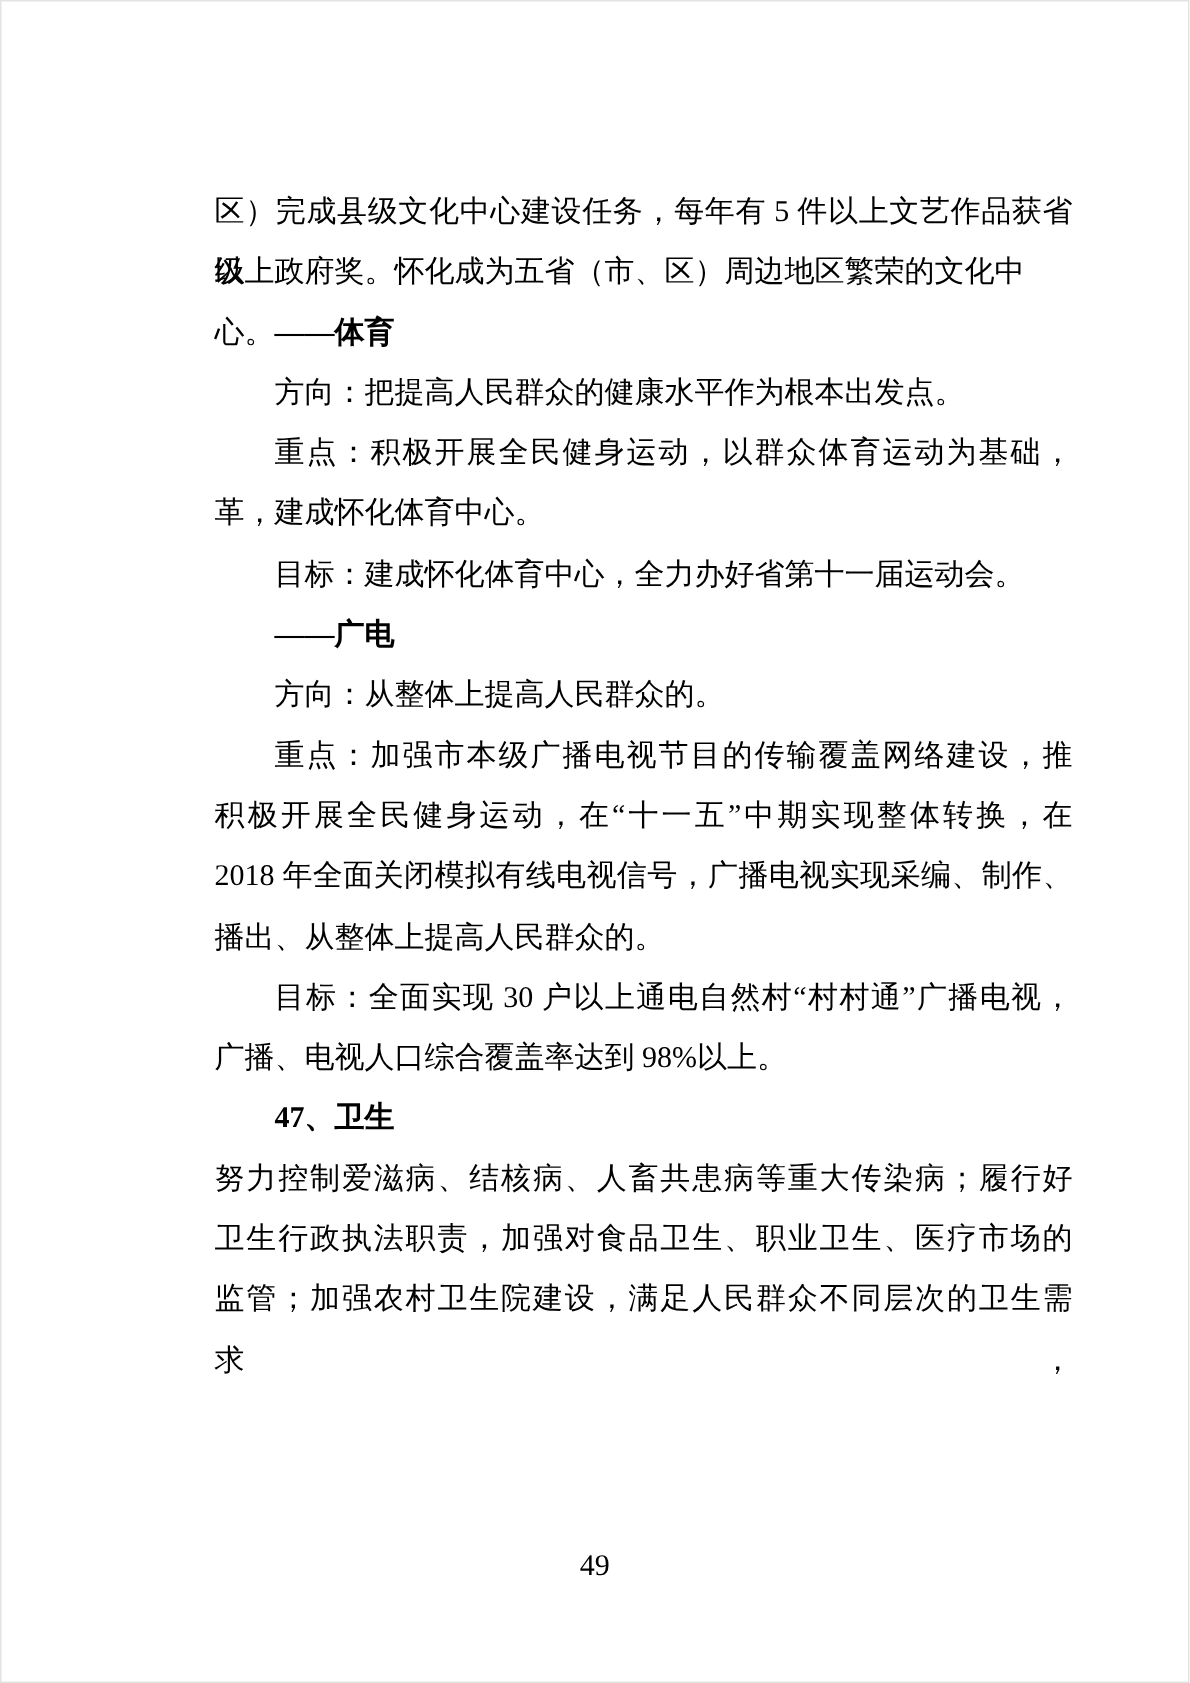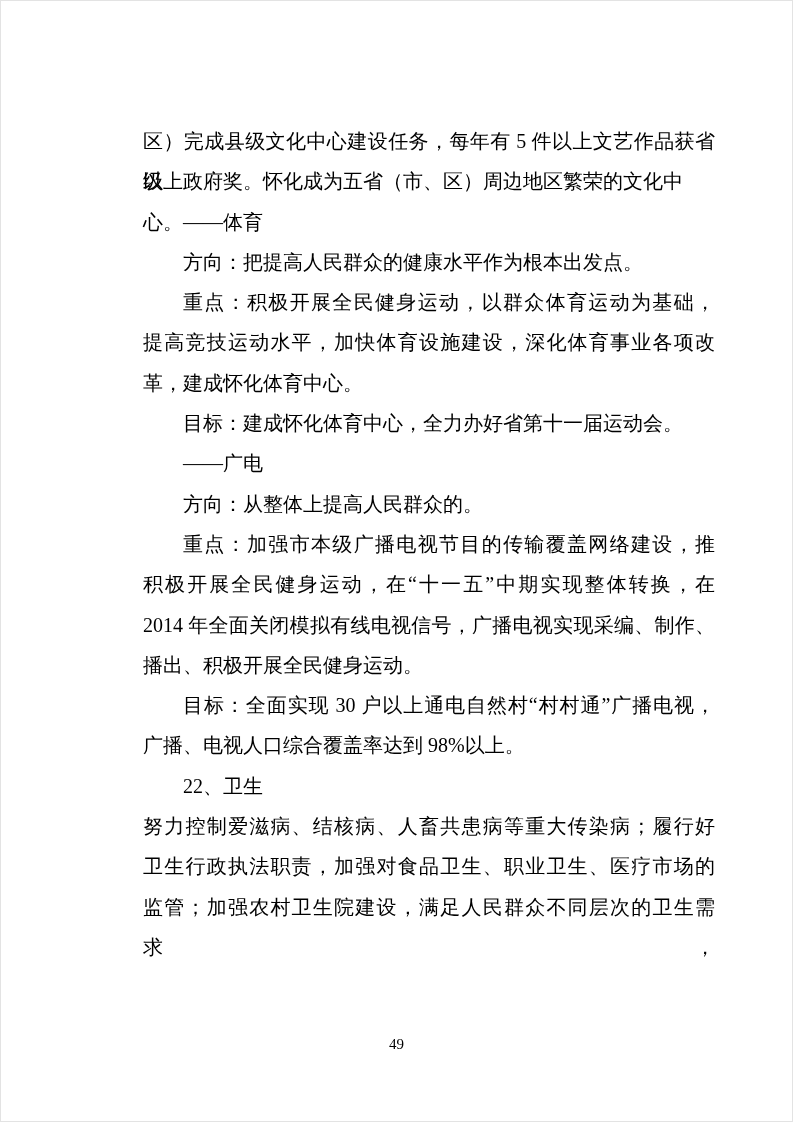--- a/index.html
+++ b/index.html
@@ -33,53 +33,52 @@
     white-space: normal;
     text-align: left;
     margin-left: 32px;
   }
   .indent { padding-left: 40px; }
   .fill {
     text-align: justify;
     text-align-last: justify;
     -moz-text-align-last: justify;
   }
-  .bold { font-weight: normal; }
+  .bold { font-weight: bold; }
   .footer {
     position: absolute;
     top: 1033px;
     left: 0;
     width: 100%;
     text-align: center;
-    font-size: 15px;
+    font-size: 20px;
     line-height: 20px;
   }
 </style>
 </head>
 <body>
 
 <div class="page">
   <div class="text-block">
     <div class="line fill">区）完成县级文化中心建设任务，每年有 5 件以上文艺作品获省级</div>
     <div class="line">以上政府奖。怀化成为五省（市、区）周边地区繁荣的文化中心。</div>
     <div class="line indent bold">——体育</div>
     <div class="line indent">方向：把提高人民群众的健康水平作为根本出发点。</div>
     <div class="line indent fill">重点：积极开展全民健身运动，以群众体育运动为基础，</div>
-    <div class="line fill">提高竞技运动水平，加快体育设施建设，深化体育事业各项改</div>
     <div class="line">革，建成怀化体育中心。</div>
     <div class="line indent">目标：建成怀化体育中心，全力办好省第十一届运动会。</div>
     <div class="line indent bold">——广电</div>
     <div class="line indent">方向：从整体上提高人民群众的。</div>
     <div class="line indent fill">重点：加强市本级广播电视节目的传输覆盖网络建设，推</div>
     <div class="line fill">积极开展全民健身运动，在“十一五”中期实现整体转换，在</div>
-    <div class="line fill">2014 年全面关闭模拟有线电视信号，广播电视实现采编、制作、</div>
-    <div class="line">播出、积极开展全民健身运动。</div>
+    <div class="line fill">2018 年全面关闭模拟有线电视信号，广播电视实现采编、制作、</div>
+    <div class="line">播出、从整体上提高人民群众的。</div>
     <div class="line indent fill">目标：全面实现 30 户以上通电自然村“村村通”广播电视，</div>
     <div class="line">广播、电视人口综合覆盖率达到 98%以上。</div>
-    <div class="line indent bold">22、卫生</div>
+    <div class="line indent bold">47、卫生</div>
     <div class="line fill">努力控制爱滋病、结核病、人畜共患病等重大传染病；履行好</div>
     <div class="line fill">卫生行政执法职责，加强对食品卫生、职业卫生、医疗市场的</div>
     <div class="line fill">监管；加强农村卫生院建设，满足人民群众不同层次的卫生需求，</div>
   </div>
 
   <div class="footer">
     <span>49</span>
   </div>
 </div>
 

